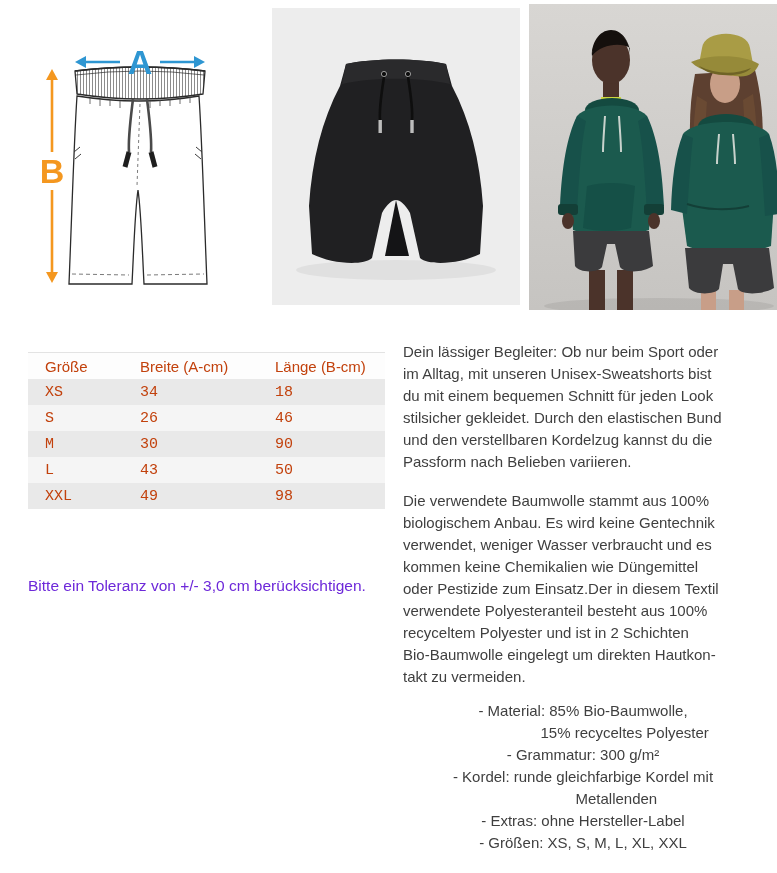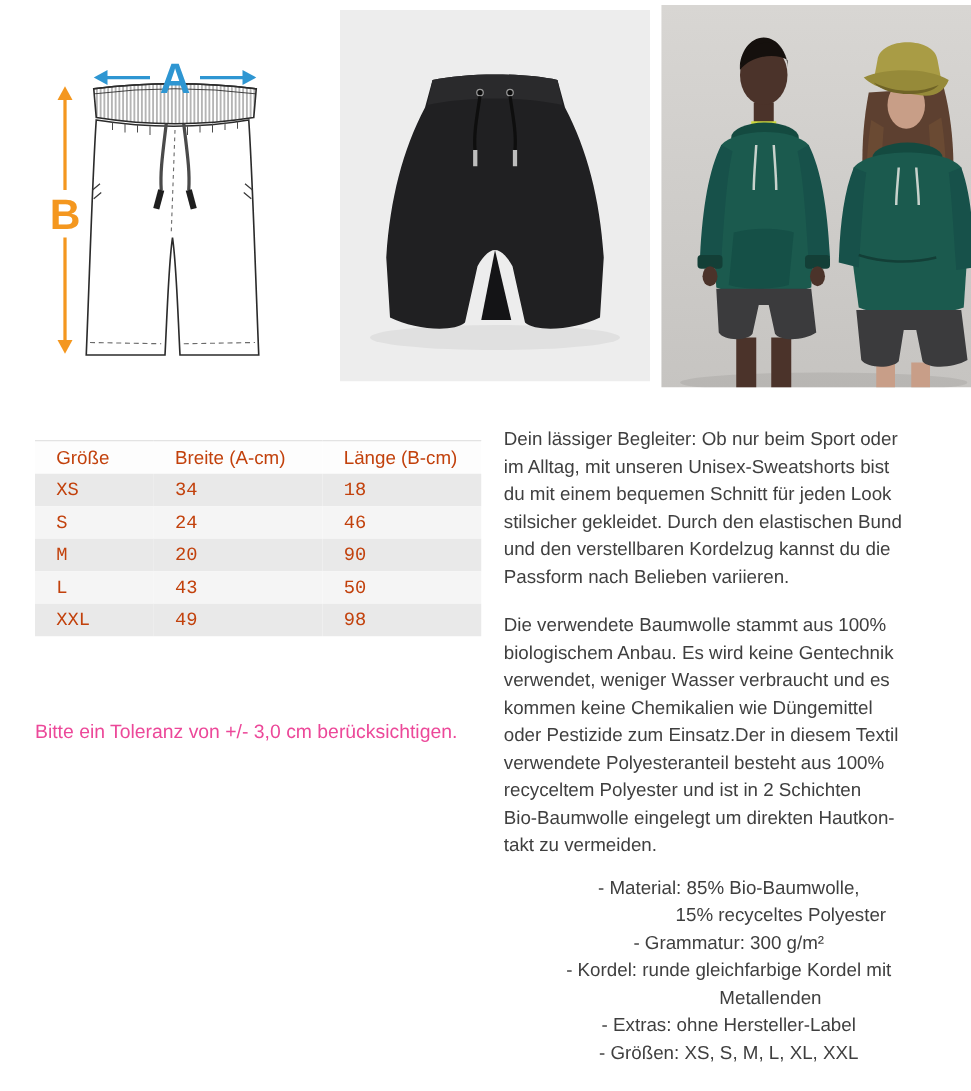--- a/index.html
+++ b/index.html
@@ -16,21 +16,21 @@
   #size-table-wrap{left:28px;top:352px;width:357px;}
   table.size{border-collapse:collapse;width:357px;table-layout:fixed;
     font-size:15px;color:#c2410c;}
   table.size th{font-weight:400;text-align:left;background:#fdfdfd;
     border-top:1px solid #e3e3e3;height:26px;padding:0 0 0 17px;}
   table.size td{height:26px;padding:0 0 0 17px;font-family:Liberation Mono, monospace;}
   table.size col.c1{width:95px;} table.size col.c2{width:135px;} table.size col.c3{width:127px;}
   table.size tbody tr:nth-child(odd){background:#e9e9e9;}
   table.size tbody tr:nth-child(even){background:#f5f5f5;}
   
-  #tolerance-note{left:28px;top:577px;font-size:15.5px;color:#ec4899;white-space:pre;}
+  #tolerance-note{left:28px;top:577px;font-size:15.5px;color:#6d28d9;white-space:pre;}
   
   #description{left:403px;top:341px;width:360px;color:#3f3f3f;
     font-size:15px;line-height:22px;}
   #description .block{white-space:pre;}
   #description .p2{margin-top:17px;}
   #description .details{margin-top:12px;text-align:center;}
   svg text.dim{font-family:"Liberation Sans", sans-serif;font-weight:bold;font-size:34px;}
 </style>
 </head>
 <body>
@@ -174,26 +174,26 @@
         </tr>
       </thead>
       <tbody>
           <tr>
             <td>XS</td>
             <td>34</td>
             <td>18</td>
           </tr>
           <tr>
             <td>S</td>
-            <td>24</td>
+            <td>26</td>
             <td>46</td>
           </tr>
           <tr>
             <td>M</td>
-            <td>20</td>
+            <td>30</td>
             <td>90</td>
           </tr>
           <tr>
             <td>L</td>
             <td>43</td>
             <td>50</td>
           </tr>
           <tr>
             <td>XXL</td>
             <td>49</td>

